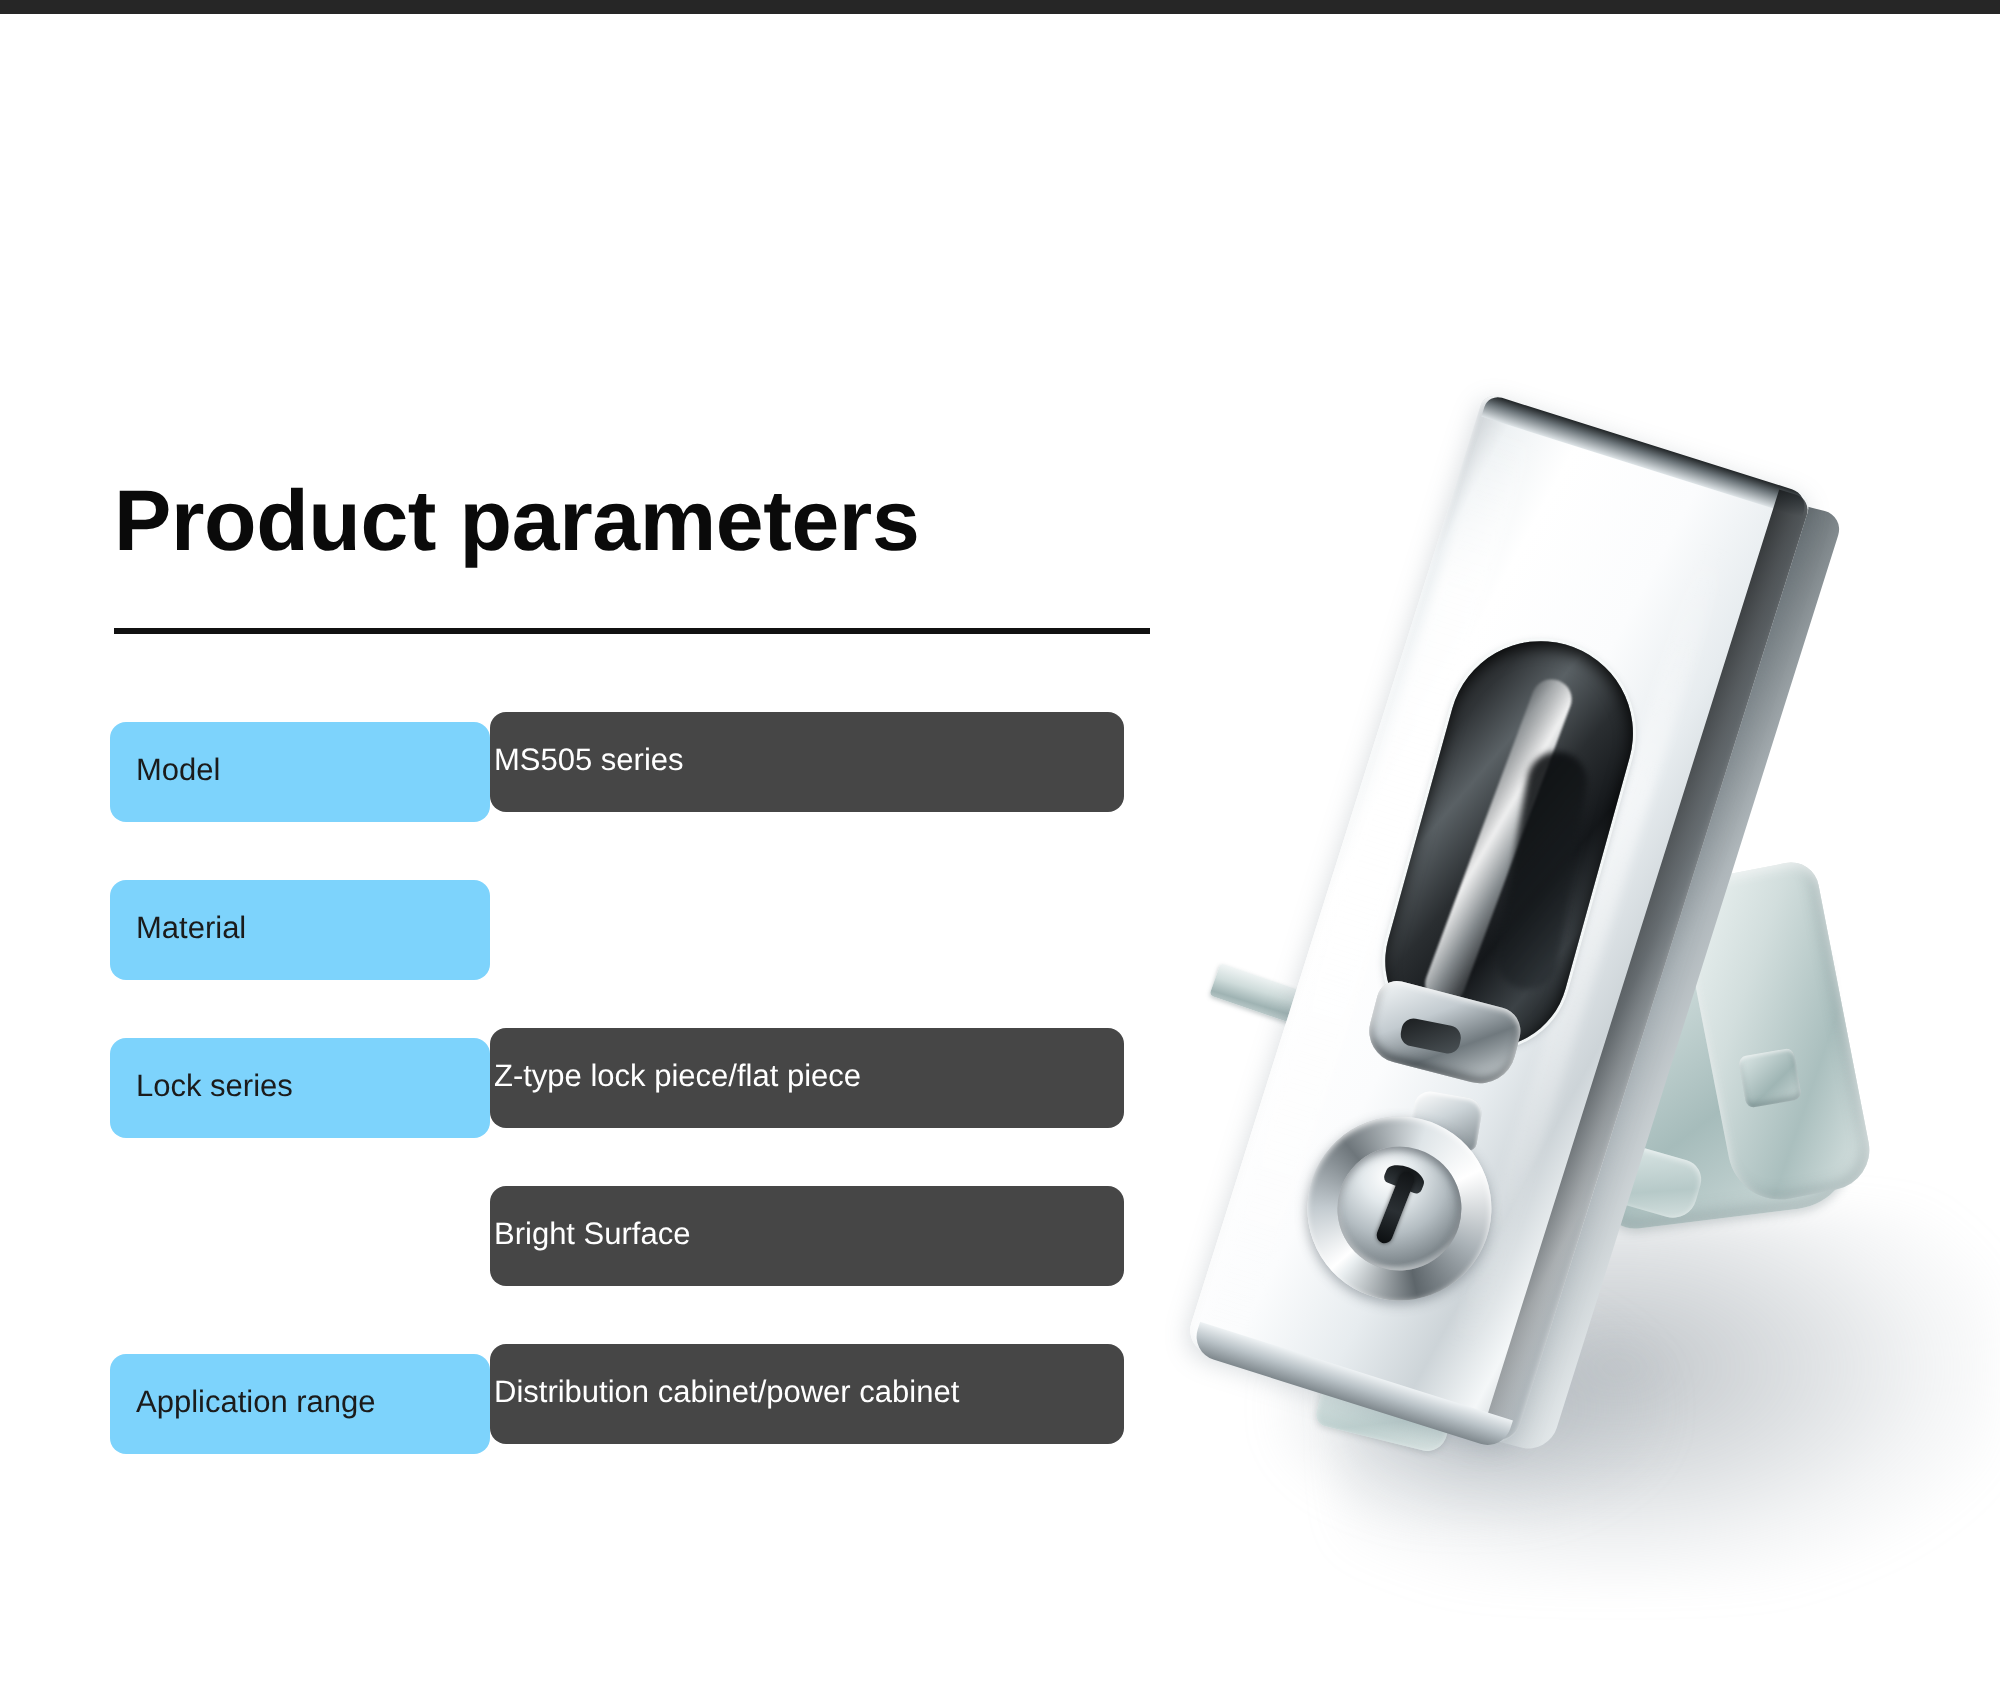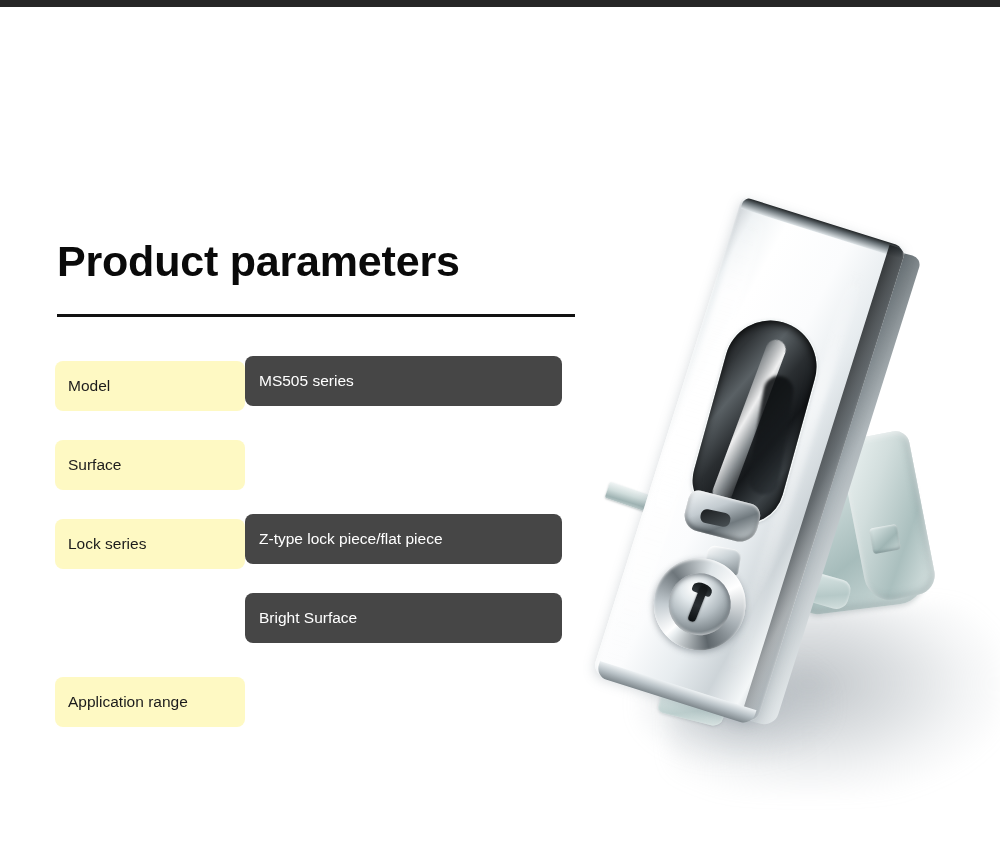--- a/index.html
+++ b/index.html
@@ -87,21 +87,21 @@
   .spec-row {
     position: relative;
     height: 79px;
   }
   .spec-label {
     position: absolute;
     left: 0;
     top: 7px;
     width: 190px;
     height: 50px;
-    background: #fef9c3;
+    background: #7dd3fc;
     border-radius: 8px;
     display: flex;
     align-items: center;
     box-sizing: border-box;
     padding-left: 13px;
     z-index: 2;
   }
   .spec-label span {
     font-size: 15.5px;
     color: #1b1b1b;
@@ -112,21 +112,21 @@
     position: absolute;
     left: 190px;
     top: 2px;
     width: 317px;
     height: 50px;
     background: #464646;
     border-radius: 8px;
     display: flex;
     align-items: center;
     box-sizing: border-box;
-    padding-left: 14px;
+    padding-left: 2px;
     z-index: 1;
   }
   .spec-value span {
     font-size: 15.5px;
     color: #ffffff;
     line-height: 1;
     white-space: nowrap;
   }
 
   
@@ -507,21 +507,21 @@
       <div class="spec-label">
         <span>Model</span>
       </div>
       <div class="spec-value">
         <span>MS505 series</span>
       </div>
     </div>
 
     <div class="spec-row">
       <div class="spec-label">
-        <span>Surface</span>
+        <span>Material</span>
       </div>
     </div>
 
     <div class="spec-row">
       <div class="spec-label">
         <span>Lock series</span>
       </div>
       <div class="spec-value">
         <span>Z-type lock piece/flat piece</span>
       </div>
@@ -529,20 +529,23 @@
 
     <div class="spec-row">
       <div class="spec-value">
         <span>Bright Surface</span>
       </div>
     </div>
 
     <div class="spec-row">
       <div class="spec-label">
         <span>Application range</span>
+      </div>
+      <div class="spec-value">
+        <span>Distribution cabinet/power cabinet</span>
       </div>
     </div>
 
   </div>
 
   <div class="product-photo">
     <div class="photo-stage">
 
       <div class="lock-shadow"></div>
       <div class="lock-shadow-2"></div>

